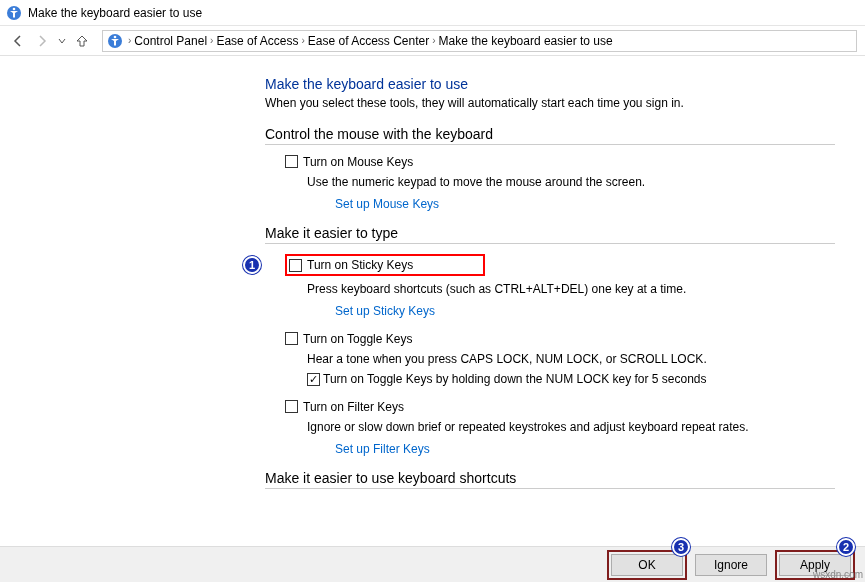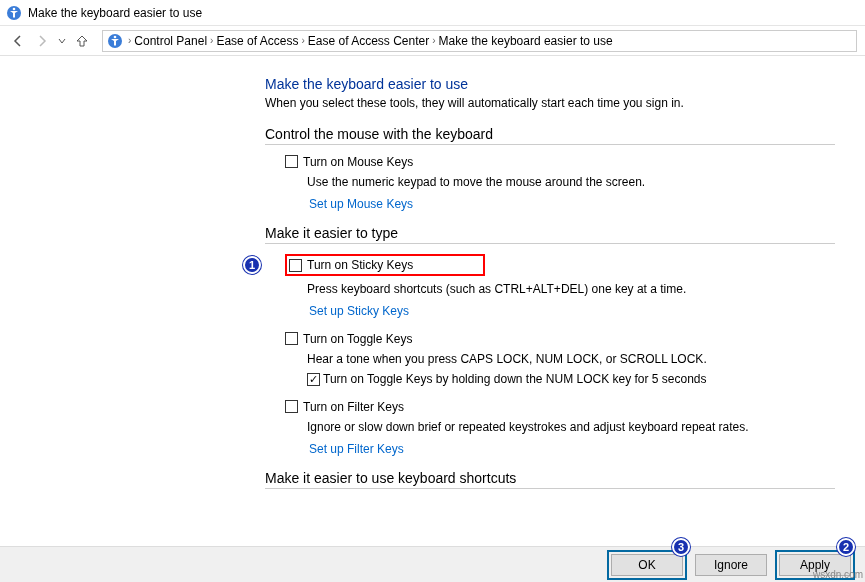--- a/index.html
+++ b/index.html
@@ -24,30 +24,30 @@
   .subheading { font-size: 12px; margin-bottom: 16px; color: #000;}
   
   .section-head { border-bottom: 1px solid #ccc; padding-bottom: 2px; margin-bottom: 10px; font-size: 14px; }
   
   .option-block { margin-left: 20px; margin-bottom: 14px; }
   .option-row { display: flex; align-items: flex-start; gap: 5px; }
   .checkbox { width: 13px; height: 13px; border: 1px solid #333; display: inline-flex; align-items: center; justify-content: center; background:#fff;}
   .checkbox.checked::after { content: "✓"; font-size: 11px; line-height: 11px; }
   .desc { margin-left: 22px; margin-top: 6px; font-size: 12px; }
   .sub-option { margin-left: 22px; margin-top: 6px; display: flex; align-items: center; gap:3px;}
-  .link { color: #0066cc; cursor: pointer; margin-left: 24px; margin-top: 8px; display: block; }
+  .link { color: #0066cc; cursor: pointer; margin-left: 50px; margin-top: 8px; display: block; }
   
   .highlight-red { border: 2px solid #ff0000; padding: 2px 70px 2px 2px; display: inline-flex; align-items: center;}
   
   .marker { width: 18px; height: 18px; border-radius: 50%; background: #1831b0; color:#fff; border: 2px solid #fff; box-shadow: 0 0 0 1px #1831b0; display:inline-flex; align-items:center; justify-content:center; font-weight:bold; font-size:11px; position:absolute; z-index:5;}
   
   
   .buttonbar { height: 36px; border-top: 1px solid #ddd; background: #f0f0f0; display: flex; justify-content: flex-end; align-items: center; padding: 0 10px; gap: 8px; position: absolute; bottom: 0; left:0; right:0;}
   .btn { min-width: 72px; height: 22px; border: 1px solid #adadad; background: #e1e1e1; font-size: 12px; cursor: pointer; }
-  .btn-highlight { border: 2px solid #0369a1; display:inline-block; padding:2px;}
+  .btn-highlight { border: 2px solid #7f1d1d; display:inline-block; padding:2px;}
   
   .watermark { position: absolute; bottom: 2px; right: 2px; font-size: 10px; color: #888; z-index:10;}
 </style>
 </head>
 <body>
 
 <div class="titlebar">
   <svg class="icon" viewBox="0 0 16 16">
       <circle cx="8" cy="8" r="7" fill="#3b7dd8"></circle>
       <circle cx="8" cy="4" r="1.3" fill="#fff"></circle>

